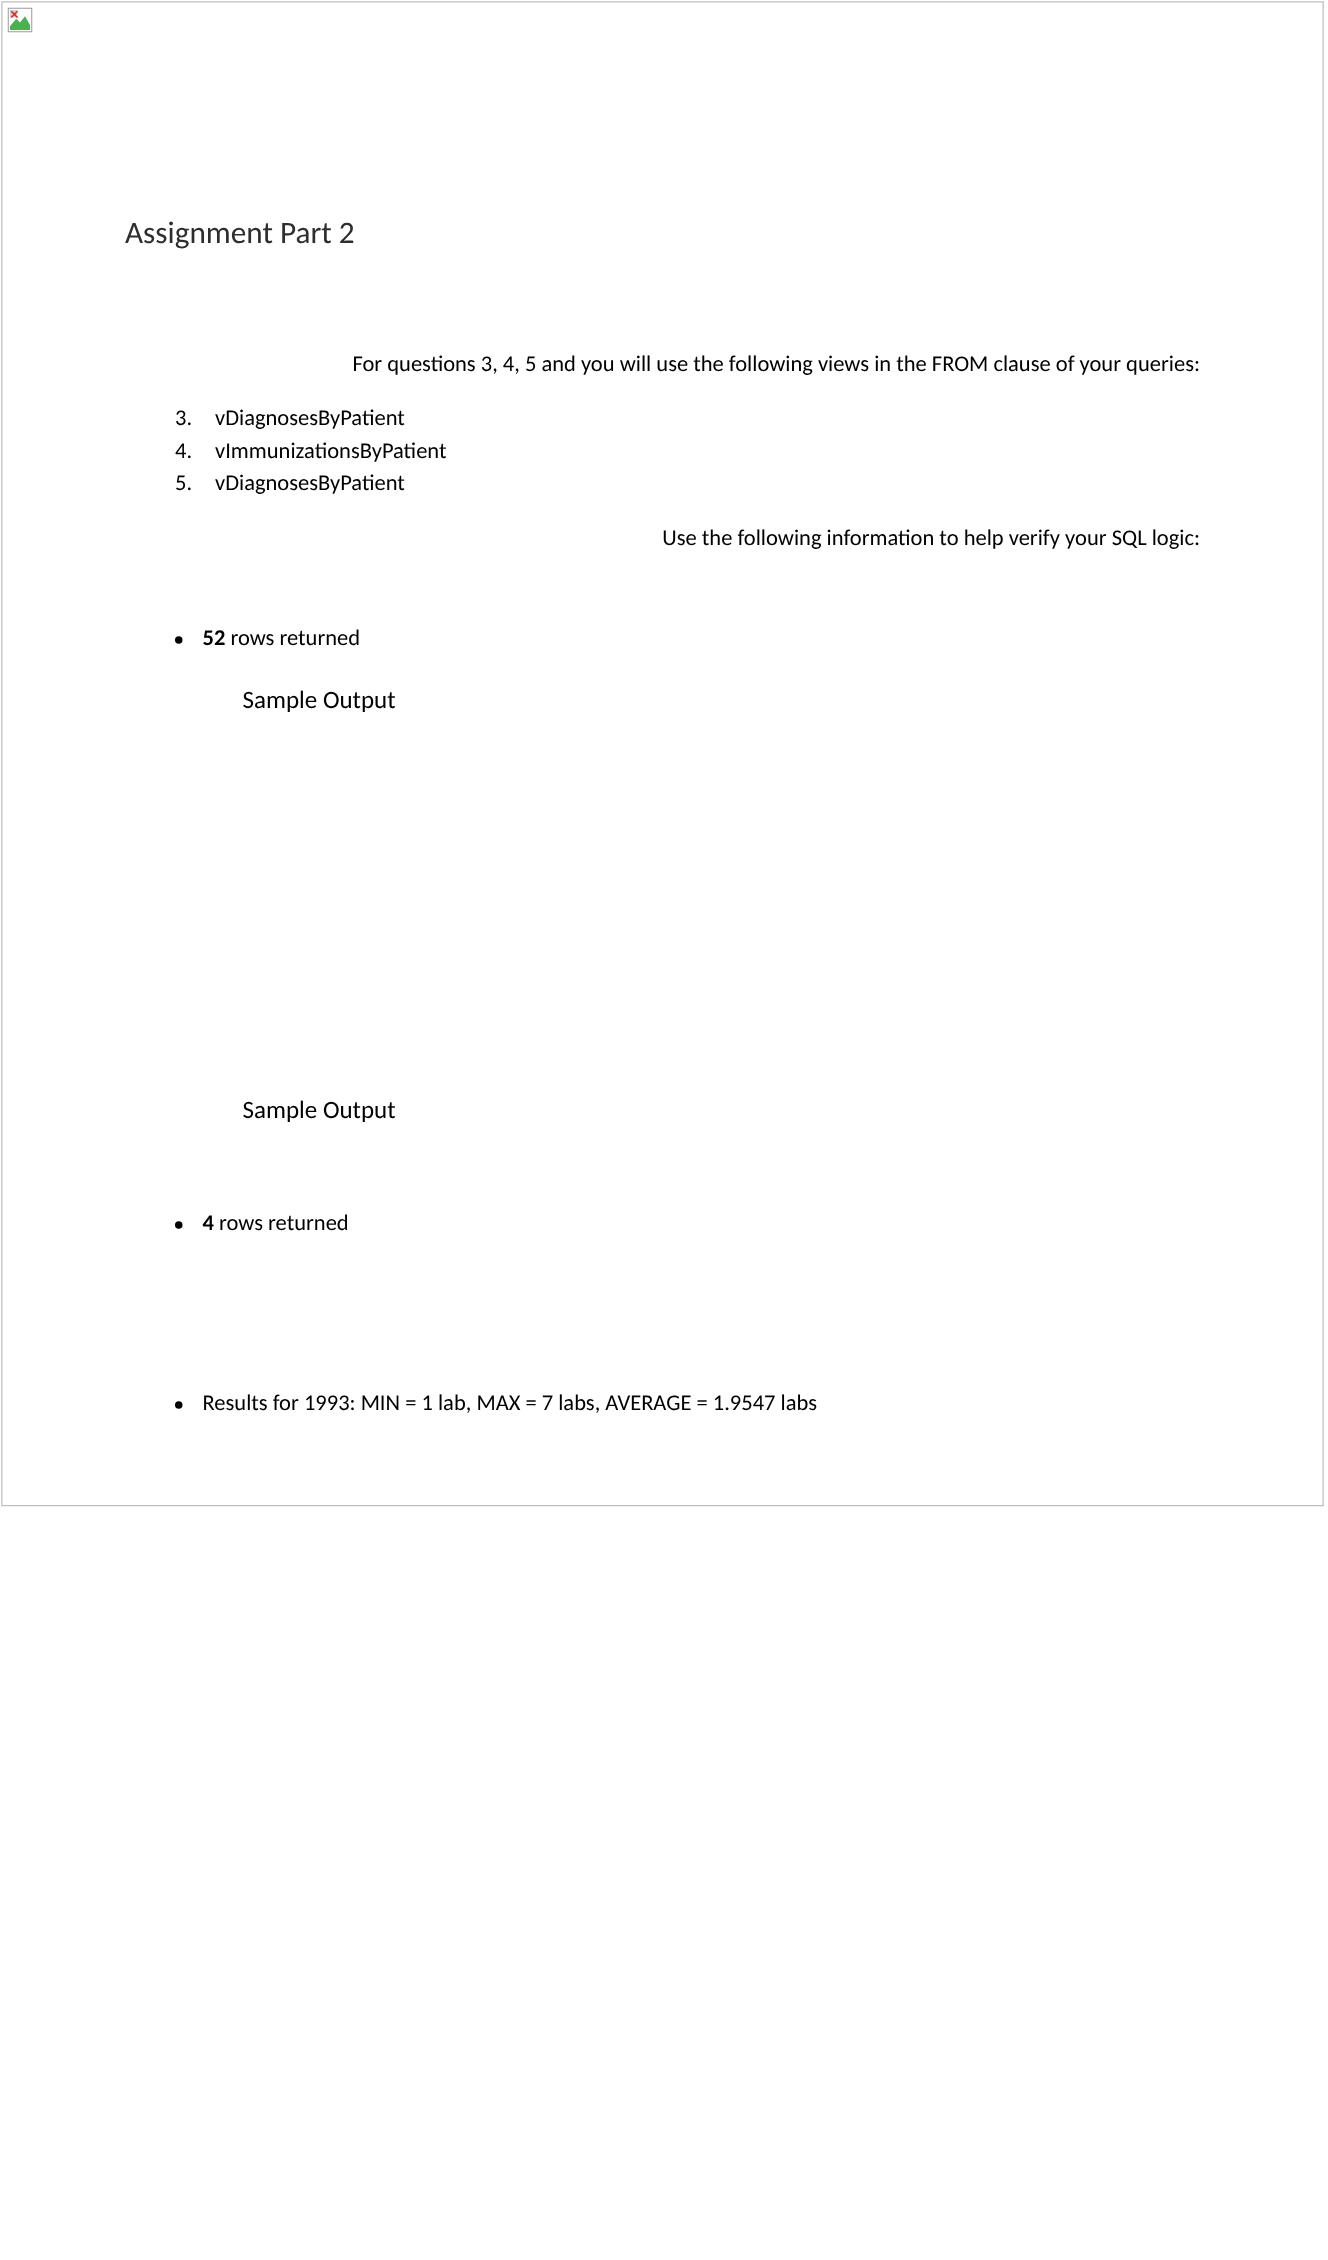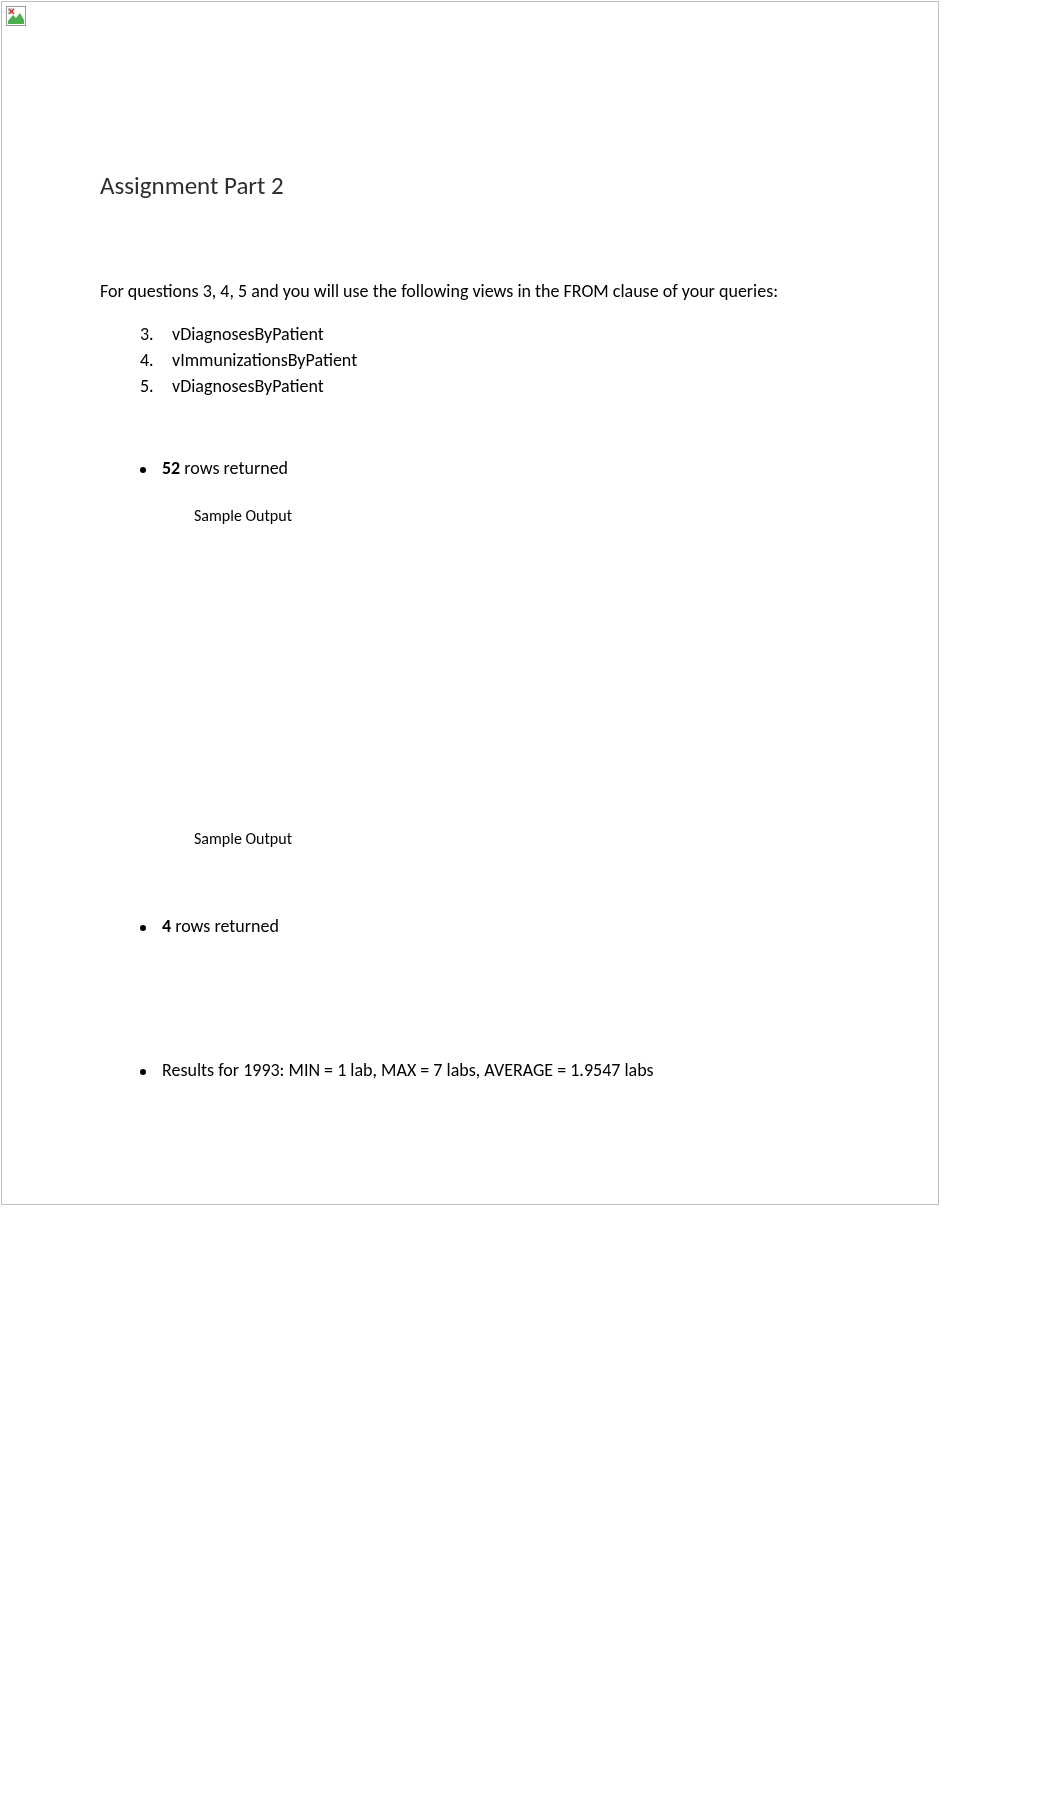--- a/index.html
+++ b/index.html
@@ -7,21 +7,21 @@
       padding: 0;
       box-sizing: border-box;
     }
     html, body {
       width: 1062px;
       background: #ffffff;
       font-family: Calibri, "Segoe UI", Arial, sans-serif;
       color: #000;
     }
     .page-frame {
-      width: 938px;
+      width: 1058px;
       height: 1204px;
       border: 1px solid #bfbfbf;
       position: relative;
       margin: 1px;
       background: #ffffff;
     }
     .broken-img {
       position: absolute;
       top: 4px;
       left: 4px;
@@ -38,20 +38,21 @@
     .title {
       font-size: 25px;
       font-weight: 400;
       color: #2e2e2e;
       margin-bottom: 78px;
     }
     .para {
       font-size: 18px;
       line-height: 1.35;
       margin-bottom: 18px;
+      text-align: right;
     }
     .ol-views {
       list-style: none;
       margin: 0 0 18px 40px;
       font-size: 18px;
       line-height: 1.45;
     }
     .ol-views li { display: flex; }
     .ol-num { width: 32px; flex: 0 0 32px; }
     .ul-block {
@@ -70,21 +71,21 @@
       position: absolute;
       left: 0;
       top: 11px;
       width: 6px;
       height: 6px;
       background: #000;
       border-radius: 50%;
     }
     .sample-label {
       margin-left: 94px;
-      font-size: 16px;
+      font-size: 20px;
     }
     .gap-small  { height: 22px; }
     .gap-med    { height: 38px; }
     .gap-sample { height: 282px; }
     .gap-sample2{ height: 66px; }
     .gap-after4 { height: 116px; }
     .b { font-weight: 700; text-align: right; }
   </style>
 </head>
 <body>
@@ -116,20 +117,21 @@
       <li>
         <span class="ol-num">4.</span>
         <span>vImmunizationsByPatient</span>
       </li>
       <li>
         <span class="ol-num">5.</span>
         <span>vDiagnosesByPatient</span>
       </li>
     </ul>
 
+    <p class="para">Use the following information to help verify your SQL logic:</p>
 
     <div class="gap-med"></div>
 
     <ul class="ul-block">
       <li>
         <span class="b">52</span><span> rows returned</span>
       </li>
     </ul>
     <div class="gap-small"></div>
     <div class="sample-label">Sample Output</div>

